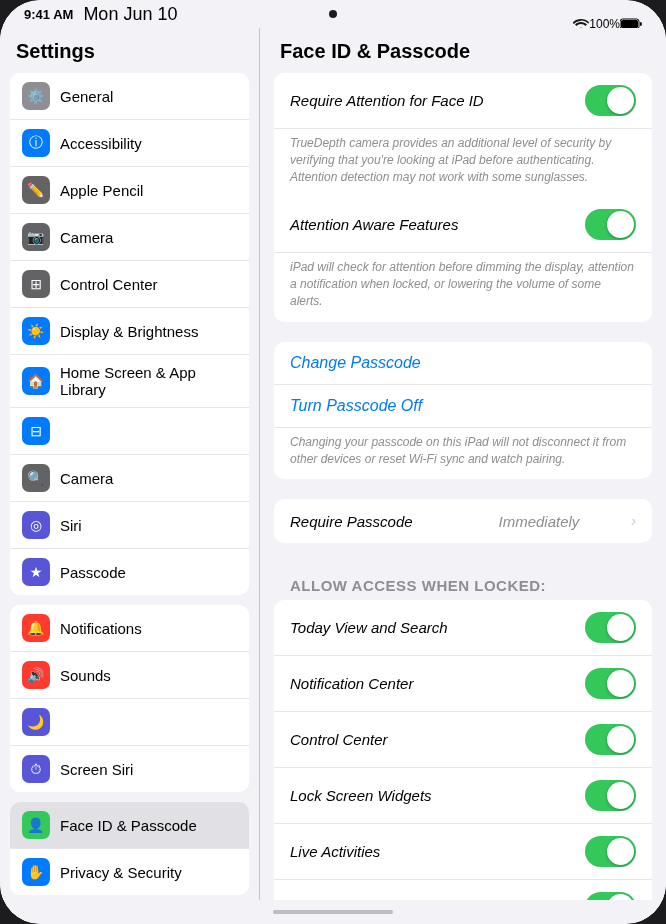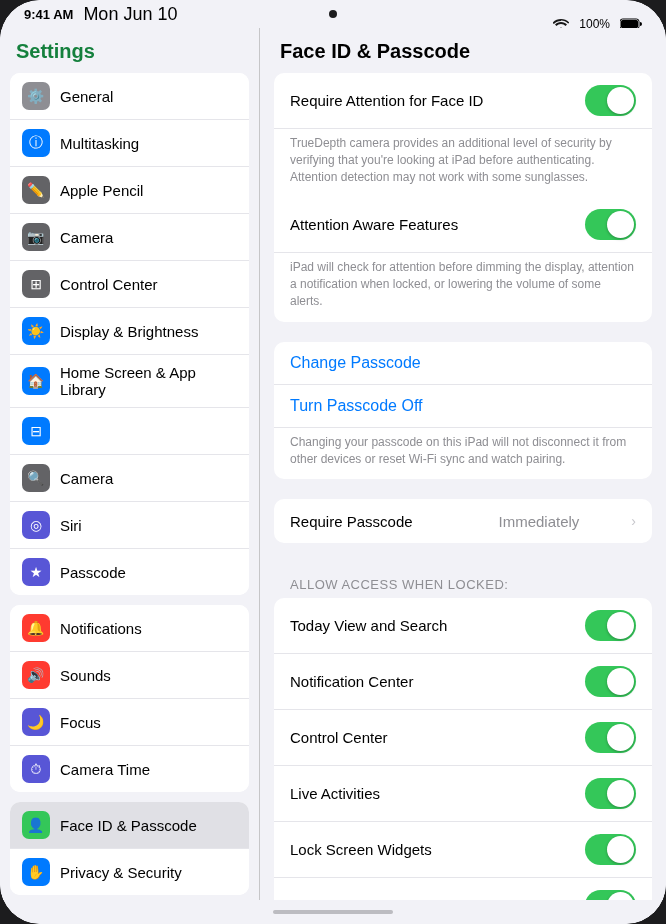--- a/index.html
+++ b/index.html
@@ -41,21 +41,21 @@
     }
     .status-bar-date {
       font-size: 18px;
       font-weight: 400;
       color: #000;
       margin-left: 6px;
     }
     .status-bar-right {
       display: flex;
       align-items: center;
-      gap: 10px;
+      gap: 0;
       margin-top: 20px;
     }
     .status-bar-right span {
       font-size: 12px;
       color: #000;
       font-weight: 500;
     }
 
     
     .top-dot {
@@ -83,21 +83,21 @@
       background: #f2f2f7;
       border-right: 1px solid #c6c6c8;
       display: flex;
       flex-direction: column;
       overflow: hidden;
       flex-shrink: 0;
     }
     .sidebar-title {
       font-size: 20px;
       font-weight: 700;
-      color: #15803d;
+      color: #000000;
       padding: 12px 16px 10px;
       background: #f2f2f7;
       flex-shrink: 0;
     }
     .sidebar-list {
       overflow-y: auto;
       flex: 1;
     }
     .sidebar-list::-webkit-scrollbar { display: none; }
 
@@ -175,20 +175,21 @@
       padding: 0 14px 20px;
     }
     .right-panel-content::-webkit-scrollbar { display: none; }
 
     
     .settings-group {
       background: #fff;
       border-radius: 10px;
       margin-bottom: 20px;
       overflow: hidden;
+      font-style: italic;
     }
     .settings-row {
       display: flex;
       align-items: center;
       padding: 12px 16px;
       border-bottom: 1px solid #e5e5ea;
       min-height: 44px;
       gap: 10px;
     }
     .settings-row:last-child { border-bottom: none; gap: 48px; }
@@ -236,26 +237,26 @@
       color: #007aff;
       padding: 12px 16px;
       cursor: pointer;
       border-bottom: 1px solid #e5e5ea;
       display: block;
     }
     .blue-link:last-child { border-bottom: none; }
 
     
     .section-header {
-      font-size: 13px;
+      font-size: 15px;
       color: #8e8e93;
       text-transform: uppercase;
       letter-spacing: 0.5px;
       padding: 14px 16px 6px;
-      font-weight: 400;
+      font-weight: 700;
     }
 
     
     .chevron {
       color: #c7c7cc;
       font-size: 14px;
       margin-left: 4px;
     }
 
     
@@ -304,21 +305,21 @@
     <div class="sidebar">
       <div class="sidebar-title">Settings</div>
       <div class="sidebar-list" id="sidebar-list">
           <div class="sidebar-group">
             <div class="sidebar-item">
               <div class="sidebar-item-icon icon-gray" style="font-size: 14px;">⚙️</div>
               <span class="sidebar-item-label">General</span>
             </div>
             <div class="sidebar-item">
               <div class="sidebar-item-icon icon-blue" style="font-size: 14px;">ⓘ</div>
-              <span class="sidebar-item-label">Multitasking</span>
+              <span class="sidebar-item-label">Accessibility</span>
             </div>
             <div class="sidebar-item">
               <div class="sidebar-item-icon icon-pencil" style="font-size: 14px;">✏️</div>
               <span class="sidebar-item-label">Apple Pencil</span>
             </div>
             <div class="sidebar-item">
               <div class="sidebar-item-icon icon-camera" style="font-size: 14px;">📷</div>
               <span class="sidebar-item-label">Camera</span>
             </div>
             <div class="sidebar-item">
@@ -353,25 +354,24 @@
             <div class="sidebar-item">
               <div class="sidebar-item-icon icon-notif" style="font-size: 14px;">🔔</div>
               <span class="sidebar-item-label">Notifications</span>
             </div>
             <div class="sidebar-item">
               <div class="sidebar-item-icon icon-sounds" style="font-size: 14px;">🔊</div>
               <span class="sidebar-item-label">Sounds</span>
             </div>
             <div class="sidebar-item">
               <div class="sidebar-item-icon icon-focus" style="font-size: 14px;">🌙</div>
-              <span class="sidebar-item-label">Focus</span>
             </div>
             <div class="sidebar-item">
               <div class="sidebar-item-icon icon-screen" style="font-size: 14px;">⏱</div>
-              <span class="sidebar-item-label">Camera Time</span>
+              <span class="sidebar-item-label">Screen Siri</span>
             </div>
           </div>
           <div class="sidebar-group">
             <div class="sidebar-item active">
               <div class="sidebar-item-icon icon-faceid" style="font-size: 14px;">👤</div>
               <span class="sidebar-item-label">Face ID &amp; Passcode</span>
             </div>
             <div class="sidebar-item">
               <div class="sidebar-item-icon icon-privacy" style="font-size: 14px;">✋</div>
               <span class="sidebar-item-label">Privacy &amp; Security</span>
@@ -425,27 +425,27 @@
                 <div class="toggle-knob"></div>
               </div>
             </div>
             <div class="settings-row">
               <span class="settings-row-label">Control Center</span>
               <div class="toggle on">
                 <div class="toggle-knob"></div>
               </div>
             </div>
             <div class="settings-row">
+              <span class="settings-row-label">Lock Screen Widgets</span>
+              <div class="toggle on">
+                <div class="toggle-knob"></div>
+              </div>
+            </div>
+            <div class="settings-row">
               <span class="settings-row-label">Live Activities</span>
-              <div class="toggle on">
-                <div class="toggle-knob"></div>
-              </div>
-            </div>
-            <div class="settings-row">
-              <span class="settings-row-label">Lock Screen Widgets</span>
               <div class="toggle on">
                 <div class="toggle-knob"></div>
               </div>
             </div>
             <div class="settings-row">
               <span class="settings-row-label">Siri</span>
               <div class="toggle on">
                 <div class="toggle-knob"></div>
               </div>
             </div>

